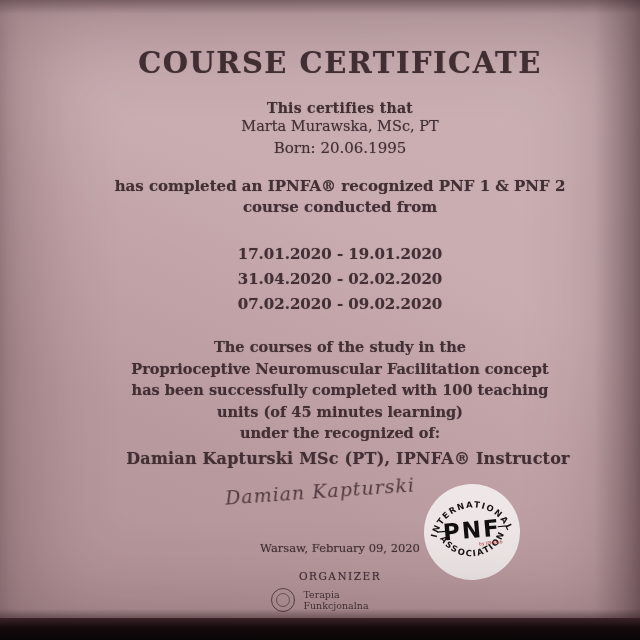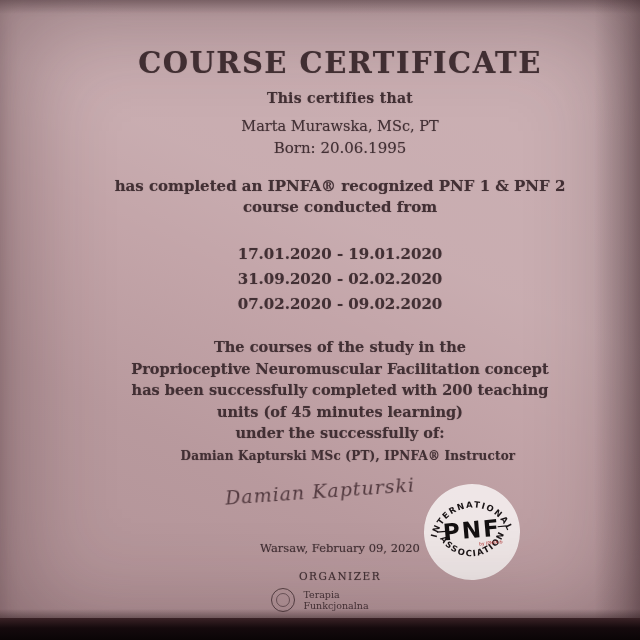--- a/index.html
+++ b/index.html
@@ -28,27 +28,27 @@
     background:linear-gradient(to right,rgba(40,20,25,0),rgba(40,20,25,0.32));}
   .paper-shadow{position:absolute;left:0;bottom:22px;width:100%;height:9px;
     background:linear-gradient(to bottom,rgba(30,15,18,0),rgba(30,15,18,0.38));}
   .table-edge{position:absolute;left:0;bottom:0;width:100%;height:22px;
     background:linear-gradient(to bottom,#3a2226 0%,#150a0d 45%,#0a0506 100%);}
 
   .abs{position:absolute;left:0;right:0;text-align:center;}
   .soft{text-shadow:0 0 1px rgba(62,44,48,0.45);padding-left:40px;}
 
   .title{top:46px;font-size:29px;font-weight:700;letter-spacing:1.5px;}
-  .subtitle{top:90px;font-size:14px;font-weight:700;letter-spacing:0.3px;}
+  .subtitle{top:100px;font-size:14px;font-weight:700;letter-spacing:0.3px;}
   .name{top:118px;font-size:14.5px;}
   .born{top:139px;font-size:15px;}
   .completed{top:176px;font-size:15px;font-weight:700;line-height:21px;}
   .dates{top:242px;font-size:15px;font-weight:700;line-height:25px;}
   .bodytext{top:336px;font-size:14.5px;font-weight:700;line-height:21.5px;}
-  .instructor{top:449px;font-size:12px;font-weight:700;letter-spacing:0.2px;margin-left:16px;}
+  .instructor{top:449px;font-size:16px;font-weight:700;letter-spacing:0.2px;margin-left:16px;}
   .signature{
     top:480px;font-size:19px;font-style:italic;letter-spacing:1px;
     color:rgba(64,40,46,0.85);transform:rotate(-4deg);
     filter:blur(0.3px);
   }
   .place-date{top:541px;font-size:11.5px;}
   .organizer-label{top:570px;font-size:10.5px;letter-spacing:1.5px;}
   .organizer-row{
     position:absolute;top:588px;left:0;right:0;
     display:flex;justify-content:center;align-items:center;gap:8px;
@@ -82,30 +82,30 @@
   <div class="abs name soft">Marta Murawska, MSc, PT</div>
   <div class="abs born soft">Born: 20.06.1995</div>
 
   <div class="abs completed soft">
     <div>has completed an IPNFA® recognized PNF 1 &amp; PNF 2</div>
     <div>course conducted from</div>
   </div>
 
   <div class="abs dates soft">
     <div>17.01.2020 - 19.01.2020</div>
-    <div>31.09.2020 - 02.02.2020</div>
+    <div>31.04.2020 - 02.02.2020</div>
     <div>07.02.2020 - 09.02.2020</div>
   </div>
 
   <div class="abs bodytext soft">
     <div>The courses of the study in the</div>
     <div>Proprioceptive Neuromuscular Facilitation concept</div>
-    <div>has been successfully completed with 200 teaching</div>
+    <div>has been successfully completed with 100 teaching</div>
     <div>units (of 45 minutes learning)</div>
-    <div>under the successfully of:</div>
+    <div>under the recognized of:</div>
   </div>
 
   <div class="abs instructor soft">Damian Kapturski MSc (PT), IPNFA® Instructor</div>
 
   <div class="abs signature">Damian Kapturski</div>
 
   <div class="abs place-date soft">Warsaw, February 09, 2020</div>
 
   <div class="abs organizer-label soft">ORGANIZER</div>
 

